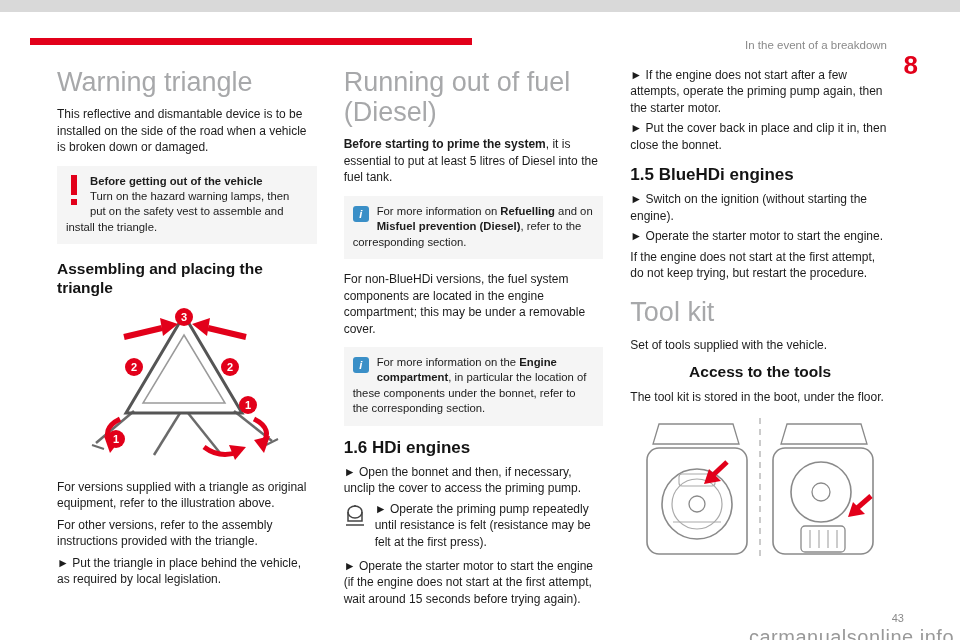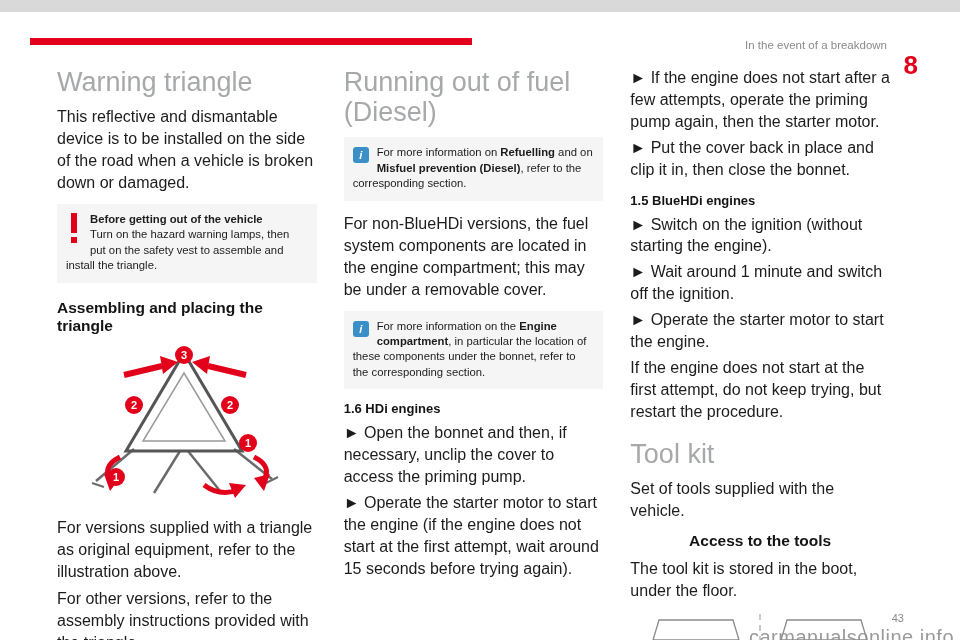--- a/index.html
+++ b/index.html
@@ -10,22 +10,22 @@
     margin:12px auto;
   }
   .topbar { position:absolute; left:30px; top:26px; height:7px; width:442px; background:#e2001a; }
   .running-head { position:absolute; top:27px; right:73px; font-size:11.5px; color:#8a8a8a; }
   .chapter-num { position:absolute; top:40px; right:42px; font-size:26px; font-weight:bold; color:#e2001a; line-height:1; }
   .cols { position:absolute; left:57px; right:70px; top:55px; display:flex; gap:27px; }
   .col { flex:1 1 0; min-width:0; }
 
   h1.gray { font-size:27px; font-weight:400; color:#a7a8aa; margin:0 0 9px; line-height:1.12; }
   h2.black { font-size:15.5px; font-weight:700; color:#141414; margin:16px 0 8px; line-height:1.18; }
-  h3.sub { font-size:13px; font-weight:700; color:#141414; margin:12px 0 6px; }
-  p { font-size:16px; line-height:1.37; margin:0 0 5px; }
+  h3.sub { font-size:17px; font-weight:700; color:#141414; margin:12px 0 6px; }
+  p { font-size:12px; line-height:1.37; margin:0 0 5px; }
   p.step { margin:0 0 4px; }
   .note-box {
     background:#f5f5f5; padding:8px 9px 9px; margin:10px 0 12px;
     font-size:11.3px; line-height:1.37; overflow:hidden;
   }
   .note-box strong { font-weight:700; }
 
   .warn-icon { float:left; width:14px; height:32px; margin:1px 9px 2px 1px; position:relative; }
   .warn-icon .bar { position:absolute; left:4px; top:0;  width:6px; height:20px; background:#e2001a; }
   .warn-icon .dot { position:absolute; left:4px; top:24px; width:6px; height:6px; background:#e2001a; }
@@ -120,47 +120,58 @@
         </svg>
       </div>
 
       <p>For versions supplied with a triangle as original equipment, refer to the illustration above.</p>
       <p>For other versions, refer to the assembly instructions provided with the triangle.</p>
       <p class="step">► Put the triangle in place behind the vehicle, as required by local legislation.</p>
     </div>
 
     <div class="col">
       <h1 class="gray">Running out of fuel (Diesel)</h1>
+      <p><strong>Before starting to prime the system</strong><span>, it is essential to put at least 5 litres of Diesel into the fuel tank.</span></p>
 
       <div class="note-box">
         <span class="info-icon">i</span>
         <span>For more information on </span><strong>Refuelling</strong><span> and on </span><strong>Misfuel prevention (Diesel)</strong><span>, refer to the corresponding section.</span>
       </div>
 
       <p>For non-BlueHDi versions, the fuel system components are located in the engine compartment; this may be under a removable cover.</p>
 
       <div class="note-box">
         <span class="info-icon">i</span>
         <span>For more information on the </span><strong>Engine compartment</strong><span>, in particular the location of these components under the bonnet, refer to the corresponding section.</span>
       </div>
 
       <h3 class="sub">1.6 HDi engines</h3>
       <p class="step">► Open the bonnet and then, if necessary, unclip the cover to access the priming pump.</p>
 
+      <div class="pump-row">
+        <span class="pump-icon">
+          <svg width="22" height="26" viewBox="0 0 22 26">
+            <ellipse cx="11" cy="9" rx="7" ry="6" fill="none" stroke="#444444" stroke-width="1.5"></ellipse>
+            <path d="M4 9 v9 h14 v-9" fill="none" stroke="#444444" stroke-width="1.5"></path>
+            <line x1="2" y1="22" x2="20" y2="22" stroke="#444444" stroke-width="1.5"></line>
+            <line x1="11" y1="2" x2="11" y2="4" stroke="#444444" stroke-width="1.5"></line>
+          </svg>
+        </span>
+        <p class="step">► Operate the priming pump repeatedly until resistance is felt (resistance may be felt at the first press).</p>
+      </div>
 
       <p class="step">► Operate the starter motor to start the engine (if the engine does not start at the first attempt, wait around 15 seconds before trying again).</p>
     </div>
 
     <div class="col">
       <p class="step">► If the engine does not start after a few attempts, operate the priming pump again, then the starter motor.</p>
       <p class="step">► Put the cover back in place and clip it in, then close the bonnet.</p>
 
       <h3 class="sub">1.5 BlueHDi engines</h3>
       <p class="step">► Switch on the ignition (without starting the engine).</p>
-      <p class="step">► Wait around 1 minute and switch off the ignition.</p>
       <p class="step">► Operate the starter motor to start the engine.</p>
       <p>If the engine does not start at the first attempt, do not keep trying, but restart the procedure.</p>
 
       <h1 class="gray" style="margin-top:16px;">Tool kit</h1>
       <p>Set of tools supplied with the vehicle.</p>
 
       <h2 class="black" style="margin-top:10px;text-align:center;">Access to the tools</h2>
       <p>The tool kit is stored in the boot, under the floor.</p>
 
       <div class="figure">

